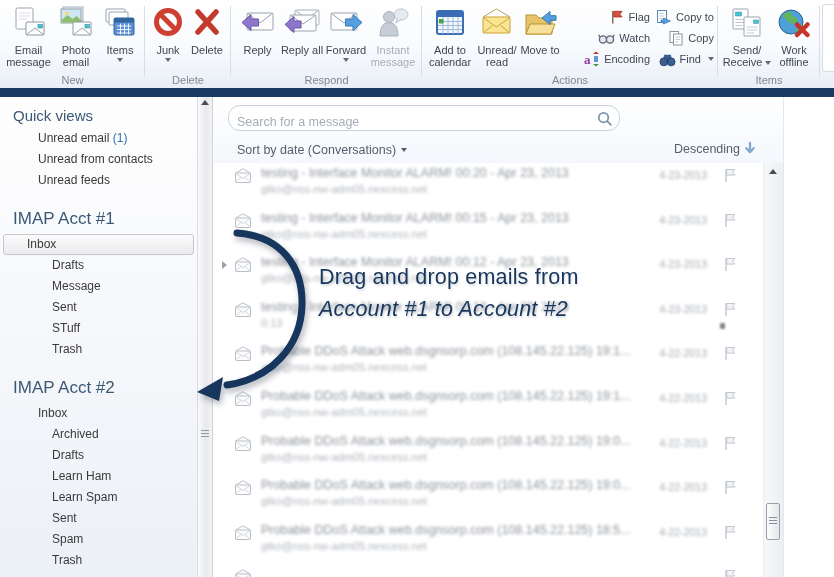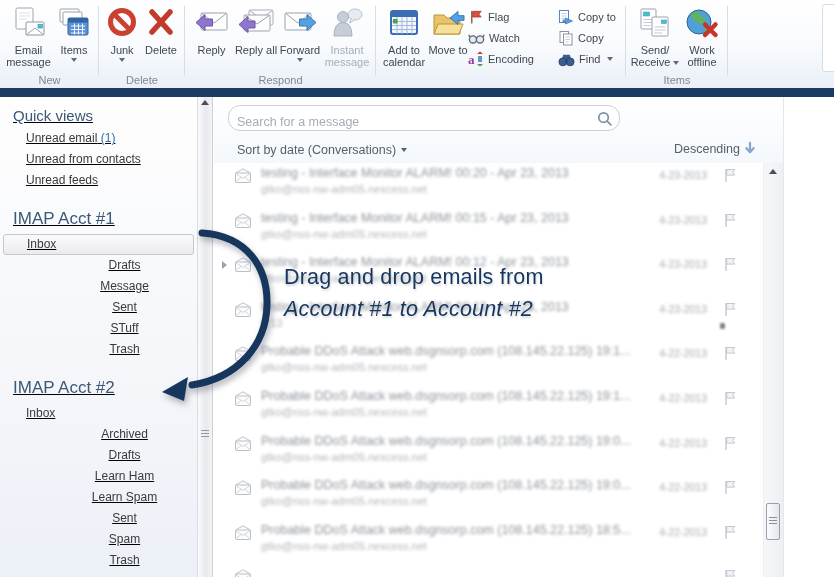--- a/index.html
+++ b/index.html
@@ -16,40 +16,40 @@
           font-size:11px;color:#7e8894;}
   .rbtns{display:flex;}
   .rbtn{display:flex;flex-direction:column;align-items:center;padding-top:2px;cursor:default;}
   .ricon{height:40px;display:flex;align-items:center;justify-content:center;}
   .rlbl{font-size:11px;line-height:12px;color:#3f4752;text-align:center;}
   .rbtn.disabled .rlbl{color:#a7aeb8;}
   .caret{width:0;height:0;border-left:3.5px solid transparent;border-right:3.5px solid transparent;
          border-top:4px solid #5f6b7a;display:block;margin:2px auto 0 auto;}
   .caret.inline{display:inline-block;margin:0 0 1px 3px;}
   .rcol{display:flex;flex-direction:column;gap:3px;padding-top:6px;}
-  .rsmall{display:flex;align-items:center;gap:4px;height:18px;font-size:11px;color:#3f4752;cursor:default;}
+  .rsmall{display:flex;align-items:center;gap:4px;height:18px;font-size:11px;color:#3f4752;cursor:default;justify-content:flex-end;}
   .w38{width:38px}.w40{width:40px}.w42{width:42px}.w44{width:44px}.w45{width:45px}
   .w46{width:46px}.w48{width:48px}.w49{width:49px}.w50{width:50px}
   .partial-btn{position:absolute;left:822px;top:4px;width:20px;height:66px;border:1px solid #d5dce5;
                border-radius:3px;background:#fff;}
   .navybar{position:absolute;top:88px;left:0;width:834px;height:9px;background:#1b3a64;}
 
   
   .content{position:absolute;top:97px;left:0;width:834px;height:480px;}
 
   
   .sidebar{position:absolute;left:0;top:0;width:197px;height:480px;
            background:linear-gradient(180deg,#fefefe 0%,#f4f6fa 60%,#ecf0f7 100%);
            padding-top:6px;box-sizing:border-box;}
   .sb-title{font-size:15px;color:#3b5877;padding:4px 0 4px 13px;}
   .sb-sec.acct .sb-title{font-size:17px;padding-top:6px;padding-bottom:5px;}
-  .sb-sec{margin-bottom:12px;text-decoration:underline;}
+  .sb-sec{margin-bottom:12px;}
   .sb-item{font-size:12px;color:#3a3a3a;height:21px;line-height:21px;cursor:default;}
-  .sb-item.lv1{padding-left:26px;}
-  .sb-item.lv2{padding-left:52px;text-align:center;}
+  .sb-item.lv1{padding-left:26px;margin-left:12px;}
+  .sb-item.lv2{padding-left:52px;}
   .sb-item.sel{background:linear-gradient(#fbfbfc,#ebebee);border:1px solid #c6c7cc;border-radius:3px;
                margin:0 3px;padding-left:23px;height:19px;line-height:19px;}
   .sb-count{color:#2f6fad;}
 
   
   .splitter{position:absolute;left:197px;top:0;width:16px;height:480px;
             background:linear-gradient(90deg,#fbfbfc,#e8e9ed 55%,#f3f3f5);
             border-left:1px solid #dcdce0;border-right:1px solid #cfd0d6;box-sizing:border-box;}
   .split-arrow{position:absolute;top:3px;left:3px;width:0;height:0;
                border-left:4px solid transparent;border-right:4px solid transparent;
@@ -93,21 +93,21 @@
          border-left:4.5px solid transparent;border-right:4.5px solid transparent;
          border-bottom:5px solid #4b4e55;}
   .ms-thumb{position:absolute;top:340px;left:2px;width:14px;height:37px;border:1px solid #9aa0ab;border-radius:2px;
             background:linear-gradient(90deg,#fdfdfd,#e4e6ea);box-sizing:border-box;}
   .ms-thumb i{display:block;width:8px;height:1px;background:#8a909b;margin:2px auto 0 auto;}
   .ms-thumb i:first-child{margin-top:13px;}
 
   .rightband{position:absolute;left:783px;top:0;width:51px;height:480px;background:#fff;border-left:1px solid #e4e7ec;box-sizing:border-box;}
 
   
-  .anno{position:absolute;inset:0;pointer-events:none;z-index:50;}
+  .anno{position:absolute;inset:0;pointer-events:none;z-index:50;margin-left:35px;}
   .anno-arrow{position:absolute;left:0;top:0;filter:drop-shadow(2px 4px 3px rgba(40,50,70,.35));}
   .anno-line{position:absolute;font-size:21.5px;letter-spacing:0.2px;
              text-shadow:1px 1.5px 2px rgba(60,70,90,.18);}
   .anno-line.l1{left:284px;top:265px;}
   .anno-line.l2{left:284px;top:297px;}
 
   svg{display:block;}
 </style>
 </head>
 <body>
@@ -123,20 +123,34 @@
             <svg width="36" height="36" viewBox="0 0 36 36">
               <rect x="5" y="2" width="17" height="21" rx="1.5" fill="#fff" stroke="#9aa3af"></rect>
               <path d="M8 7 h11 M8 10 h11 M8 13 h8" stroke="#d9dde3" fill="none"></path>
               <rect x="15" y="16" width="18" height="13" rx="1" fill="#fdfdfd" stroke="#8f98a5"></rect>
               <path d="M15 29 L24 22 L33 29" fill="none" stroke="#99a2ae"></path>
               <rect x="27" y="18.5" width="4.5" height="3.5" fill="#49c3d4" stroke="#2e93a3" stroke-width="0.6"></rect>
             </svg>
             </span>
           <span class="rlbl">Email message</span>
         </div>
+        <div class="rbtn w46">
+          <span class="ricon">
+            <svg width="36" height="36" viewBox="0 0 36 36">
+              <rect x="5" y="1" width="20" height="14" fill="#e7eef5" stroke="#aab3bf"></rect>
+              <rect x="3" y="3" width="20" height="14" fill="#cfe6f4" stroke="#93a0ae"></rect>
+              <path d="M3.5 14 l6 -5 5 4 4 -3 5 4.5 v2 h-20 z" fill="#8fbf6e"></path>
+              <circle cx="9" cy="7.5" r="2" fill="#f4d879"></circle>
+              <rect x="15" y="16" width="18" height="13" rx="1" fill="#fdfdfd" stroke="#8f98a5"></rect>
+              <path d="M15 29 L24 22 L33 29" fill="none" stroke="#99a2ae"></path>
+              <rect x="27" y="18.5" width="4.5" height="3.5" fill="#49c3d4" stroke="#2e93a3" stroke-width="0.6"></rect>
+            </svg>
+            </span>
+          <span class="rlbl">Photo email</span>
+        </div>
         <div class="rbtn w42">
           <span class="ricon">
             <svg width="36" height="36" viewBox="0 0 36 36">
               <rect x="4" y="3" width="19" height="13" rx="1" fill="#fff" stroke="#9aa3af"></rect>
               <rect x="7" y="6" width="19" height="13" rx="1" fill="#fff" stroke="#9aa3af"></rect>
               <rect x="12" y="12" width="20" height="17" rx="1.5" fill="#5b8fd6" stroke="#31669e"></rect>
               <rect x="12" y="12" width="20" height="4.5" fill="#31669e"></rect>
               <path d="M15 20 h14 M15 23.5 h14 M15 27 h14 M18.5 17.5 v11 M22.5 17.5 v11 M26.5 17.5 v11" stroke="#fff" stroke-width="1" opacity="0.9" fill="none"></path>
             </svg>
             </span>
@@ -226,20 +240,30 @@
         <div class="rbtn w48">
           <span class="ricon">
             <svg width="34" height="34" viewBox="0 0 34 34">
               <rect x="4" y="4" width="26" height="23" rx="2" fill="#f4f8fd" stroke="#3b6db4" stroke-width="2"></rect>
               <rect x="5" y="5" width="24" height="5" fill="#3b6db4"></rect>
               <path d="M5 14.5 h24 M5 18.5 h24 M5 22.5 h24 M10 10 v17 M15 10 v17 M20 10 v17 M25 10 v17" stroke="#9db9dd" fill="none"></path>
               <rect x="6" y="12" width="4.5" height="4.5" fill="#47a544"></rect>
             </svg>
             </span>
           <span class="rlbl">Add to calendar</span>
+        </div>
+        <div class="rbtn w46">
+          <span class="ricon">
+            <svg width="36" height="34" viewBox="0 0 36 34">
+              <path d="M4 10 L17.5 2 L31 10" fill="#fdfdfd" stroke="#b3a36b"></path>
+              <rect x="4" y="10" width="27" height="16" rx="1.5" fill="#fbe594" stroke="#c8a233"></rect>
+              <path d="M4 10.5 L17.5 20 L31 10.5 M4 26 l9.5 -7.5 M31 26 l-9.5 -7.5" fill="none" stroke="#c8a233"></path>
+            </svg>
+            </span>
+          <span class="rlbl">Unread/ read</span>
         </div>
         <div class="rbtn w40">
           <span class="ricon">
             <svg width="36" height="34" viewBox="0 0 36 34">
               <path d="M4 8 h10 l3 3 h13 v16 h-26 z" fill="#e8c36a" stroke="#b9952f"></path>
               <path d="M4 27 l4 -10 h25 l-4 10 z" fill="#f7e09a" stroke="#b9952f"></path>
               <path d="M28 4.5 l-8 6.5 8 6.5 v-4.2 h6 v-4.6 h-6 z" fill="#57a0e0" stroke="#3579b5"></path>
             </svg>
             </span>
           <span class="rlbl">Move to</span>
@@ -305,20 +329,21 @@
                 <circle cx="5.2" cy="10" r="4.2" fill="#3c5f92" stroke="#28456e"></circle>
                 <circle cx="12.8" cy="10" r="4.2" fill="#3c5f92" stroke="#28456e"></circle>
                 <rect x="8" y="7.5" width="2" height="3.5" fill="#28456e"></rect>
               </svg>
               </span>
             <span>Find</span>
             <span class="caret inline"></span>
           </div>
         </div>
       </div>
+      <div class="glabel">Actions</div>
     </div>
 
     <div class="rgroup">
       <div class="rbtns">
         <div class="rbtn w50">
           <span class="ricon">
             <svg width="36" height="34" viewBox="0 0 36 34">
               <rect x="4" y="2" width="15" height="20" rx="1" fill="#fff" stroke="#9aa3af"></rect>
               <rect x="6.5" y="5" width="6" height="4" fill="#49c3d4" stroke="#2e93a3" stroke-width="0.5"></rect>
               <path d="M6.5 12.5 h10 M6.5 15.5 h10 M6.5 18.5 h7" stroke="#c3c9d1" fill="none"></path>

